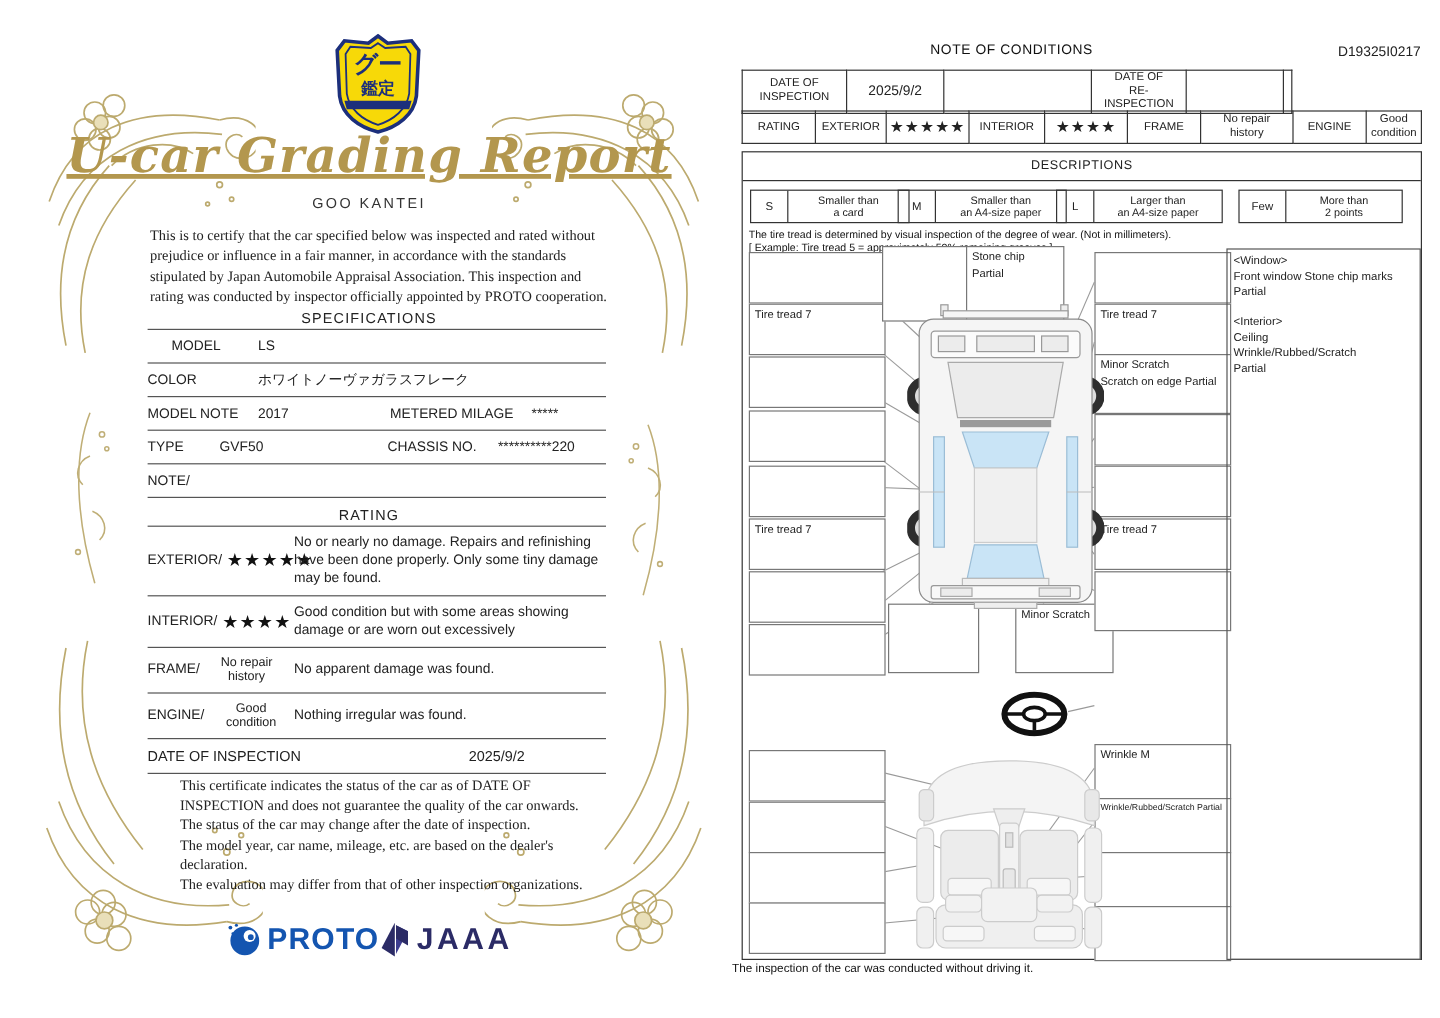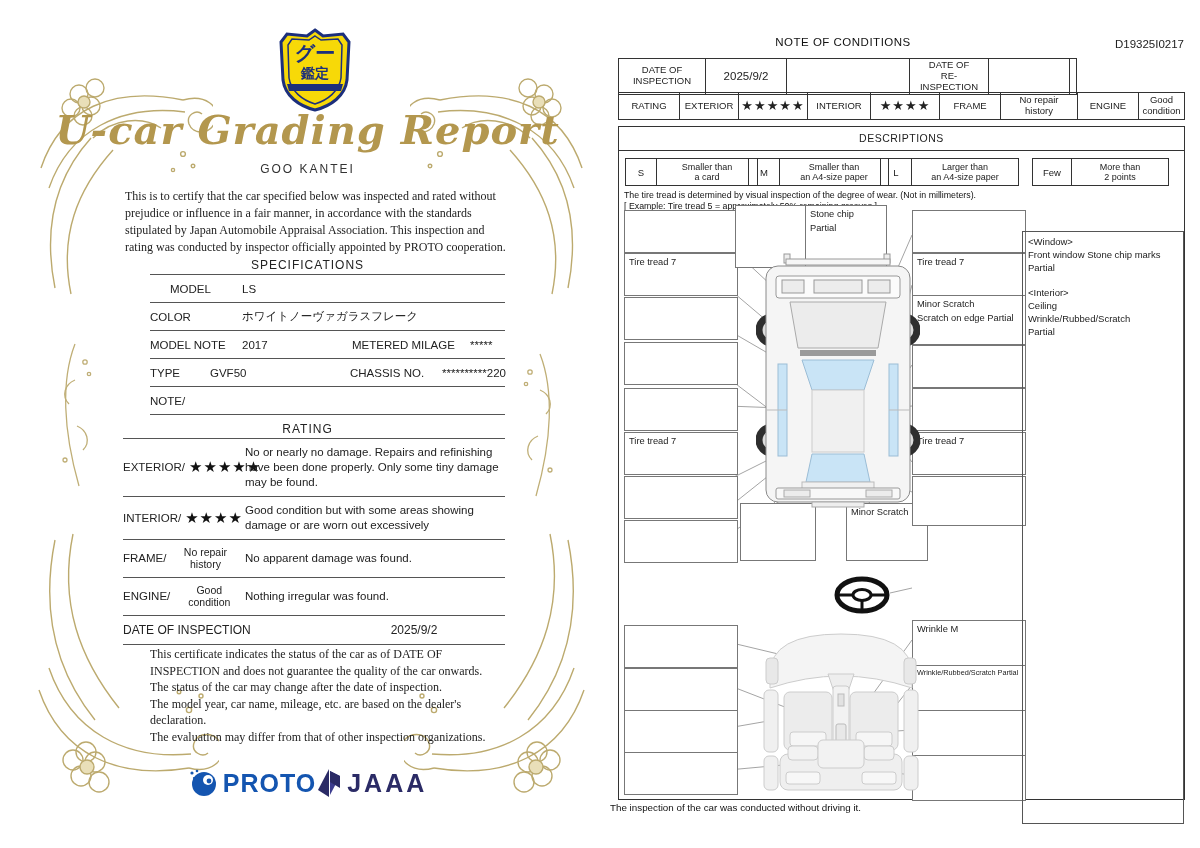--- a/index.html
+++ b/index.html
@@ -3,26 +3,26 @@
 <meta charset="utf-8">
 <style>
   html,body{margin:0;padding:0;background:#fff;}
   body{width:1200px;height:848px;position:relative;font-family:"Liberation Sans",sans-serif;color:#222;overflow:hidden;}
   .abs{position:absolute;}
   .pre{white-space:pre-line;}
   
   #cert{left:15px;top:10px;width:585px;height:828px;}
   .orn{position:absolute;pointer-events:none;}
   .badge{left:262px;top:18px;width:76px;height:84px;}
-  .cert-title{left:0;top:96px;width:100%;text-align:center;font-family:"DejaVu Serif",serif;font-style:italic;font-weight:bold;font-size:40px;color:#b3974e;letter-spacing:1px;}
+  .cert-title{left:0;top:96px;width:100%;text-align:center;font-family:"DejaVu Serif",serif;font-style:italic;font-weight:bold;font-size:40px;color:#b3974e;letter-spacing:1px;text-decoration:underline;}
   .cert-sub{left:0;top:152px;width:100%;text-align:center;font-size:12px;letter-spacing:2px;color:#333;}
   .cert-intro{left:110px;top:178px;width:382px;font-family:"Liberation Serif",serif;font-size:12px;line-height:1.42;color:#222;}
   .sec-head{width:100%;text-align:center;font-size:12px;letter-spacing:1px;color:#222;}
   .spec-table{left:108px;top:264px;width:382px;font-size:11.5px;}
-  .spec-row{display:grid;border-bottom:1.5px solid #555;align-items:center;min-height:25px;padding:1px 0;margin-left:27px;}
+  .spec-row{display:grid;border-bottom:1.5px solid #555;align-items:center;min-height:25px;padding:1px 0;}
   .spec-row:first-child{border-top:1.5px solid #555;}
   .r2{grid-template-columns:92px 1fr;}
   .r4{grid-template-columns:92px 110px 118px 1fr;}
   .lbl{color:#222;}
   .ind{padding-left:20px;}
   .rating-table{left:108px;top:428px;width:382px;font-size:11.5px;}
   .rate-row{display:grid;grid-template-columns:122px 1fr;border-bottom:1.5px solid #555;padding:6px 0;align-items:center;}
   .rate-row:first-child{border-top:1.5px solid #555;}
   .rl-line{display:flex;align-items:center;gap:4px;}
   .stars{font-size:15px;letter-spacing:1px;color:#111;}
@@ -46,21 +46,21 @@
   #rateTable .st{font-size:13px;letter-spacing:1px;}
   .desc-box{left:10px;top:96px;width:565px;height:672px;border:1.5px solid #333;}
   .desc-head{left:10px;top:102px;width:567px;text-align:center;font-size:10.5px;letter-spacing:.5px;}
   .desc-line{left:11px;top:120px;width:565px;border-top:1px solid #333;height:0;}
   .legend{position:absolute;display:flex;border:1px solid #333;height:26px;}
   .legend .k{width:30px;display:flex;align-items:center;justify-content:center;border-right:1px solid #333;font-size:9.5px;}
   .legend .d{display:flex;align-items:center;justify-content:center;text-align:center;font-size:9px;line-height:1.15;white-space:pre-line;padding:0 4px;}
   .tread{left:16px;font-size:8.8px;color:#111;}
   .co{position:absolute;border:1px solid #777;background:#fff;font-size:9.3px;line-height:1.5;padding:2px 4px;white-space:pre-line;overflow:hidden;}
   .co.small{font-size:7.3px;}
-  .side-panel{left:414px;top:177px;width:150px;height:583px;border:1px solid #555;font-size:9.5px;line-height:1.35;padding:4px 5px;white-space:pre-line;margin-top:24px;}
+  .side-panel{left:414px;top:177px;width:150px;height:583px;border:1px solid #555;font-size:9.5px;line-height:1.35;padding:4px 5px;white-space:pre-line;}
   .foot-note{left:2px;top:772px;font-size:9.8px;color:#111;}
   svg{display:block;}
 </style>
 </head>
 <body>
 
 <div id="cert" class="abs">
 
   <svg class="orn" style="left:18px;top:48px" width="180" height="240" viewBox="0 0 180 240">
     <g fill="none" stroke="#b5a15f" stroke-width="1.4" opacity=".9">

